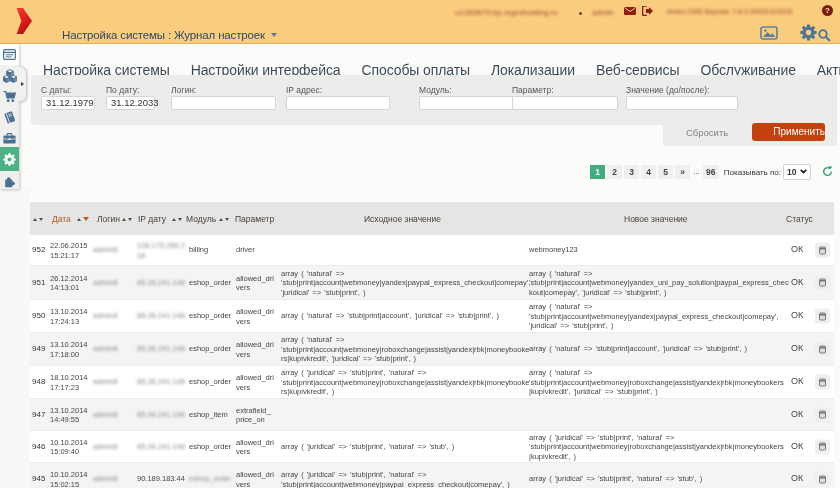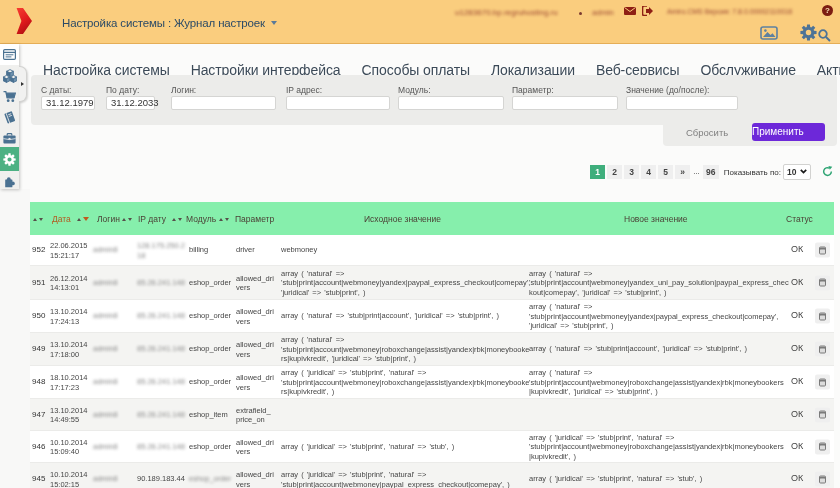--- a/index.html
+++ b/index.html
@@ -1,21 +1,21 @@
 <!DOCTYPE html>
 <html><head><meta charset="utf-8">
 <style>
 *{margin:0;padding:0;box-sizing:border-box}
 html,body{width:840px;height:488px;overflow:hidden;background:#fbfbfa;
 font-family:"Liberation Sans",sans-serif;position:relative}
 .abs{position:absolute}
 
 #topbar{position:absolute;left:0;top:0;width:840px;height:44px;
 background:#facd7e;border-bottom:1px solid #e5ae57}
-#title{position:absolute;left:62px;top:17px;font-size:11.5px;letter-spacing:-0.15px;color:#2b4a66}
+#title{position:absolute;left:62px;top:29px;font-size:11.5px;letter-spacing:-0.15px;color:#2b4a66}
 .caret{display:inline-block;width:0;height:0;border-left:3.5px solid transparent;
 border-right:3.5px solid transparent;border-top:4.5px solid #5a7a99;margin-left:6px;
 vertical-align:2px}
 .blur-red{position:absolute;color:#8e3428;opacity:.9;filter:blur(1.6px);font-size:8px;white-space:nowrap}
 .blur-gray{position:absolute;color:#7e7e7e;opacity:.95;filter:blur(1.6px);font-size:7.5px;line-height:9.5px}
 
 #sidebar{position:absolute;left:0;top:44px;width:19px;height:145px;background:#f0f0ee;
 box-shadow:1px 1px 3px rgba(0,0,0,.22)}
 .sb-item{position:absolute;left:0;width:19px;height:21px;display:flex;
 align-items:center;justify-content:center}
@@ -28,31 +28,31 @@
 #tabs span{margin-right:21px}
 
 #fpanel{position:absolute;left:31px;top:75px;width:806px;height:50px;background:#ececea;
 border-radius:4px 4px 0 4px}
 #fpanel2{position:absolute;left:663px;top:125px;width:174px;height:21px;background:#ececea;
 border-radius:0 0 4px 4px}
 .fld{position:absolute;top:84.5px;font-size:8.5px;color:#555}
 .fld .in{display:block;margin-top:1px;background:#fff;border:1px solid #d5d5d3;
 border-radius:2px;height:14px;font-size:9.5px;color:#333;line-height:12px;padding-left:4px}
 #btn-reset{position:absolute;left:686px;top:127px;font-size:9.5px;color:#808080}
-#btn-apply{position:absolute;left:752px;top:123px;width:73px;height:18px;background:#6d28d9;
-border-radius:3px;color:#fff;font-size:10px;text-align:left;line-height:18px}
+#btn-apply{position:absolute;left:752px;top:123px;width:73px;height:18px;background:#c2410c;
+border-radius:3px;color:#fff;font-size:10px;text-align:right;line-height:18px}
 
 #pager{position:absolute;right:7px;top:164px;height:15px;display:flex;align-items:center;
 font-size:8px;color:#333}
 .pg{display:inline-block;min-width:15px;height:14px;background:#efefef;color:#444;
 text-align:center;line-height:14px;font-weight:bold;font-size:8.5px;margin-right:2px}
 .pg.act{background:#3fae7c;color:#fff}
 
 #tbl{position:absolute;left:30px;top:202px;width:804px}
-#thead{position:relative;height:33px;background:#86efac;font-size:8.5px;color:#4b4236}
+#thead{position:relative;height:33px;background:#e5e5e5;font-size:8.5px;color:#4b4236}
 .th{position:absolute;top:50%;transform:translateY(-50%);white-space:nowrap}
 .row{position:relative;border-bottom:1px solid #ebebe9;font-size:7.5px;color:#464646;background:#fff}
 .row.alt{background:#f4f4f2}
 .cell{position:absolute;top:50%;transform:translateY(-50%);line-height:9.5px}
 .old,.new{word-spacing:1px}
 .num{left:2px;font-size:8px;color:#333}
 .date{left:20px;width:36px}
 .mod{left:159px;width:46px}
 .par{left:206px;width:46px}
 .old{left:251px;width:248px}
@@ -190,21 +190,21 @@
 <div id="tabs">
   <span>Настройка системы</span><span>Настройки интерфейса</span><span>Способы оплаты</span><span>Локализации</span><span>Веб-сервисы</span><span>Обслуживание</span><span>Активные сессии</span>
 </div>
 
 <div id="fpanel"></div>
 <div id="fpanel2"></div>
 <div class="fld" style="left:41px">С даты:<span class="in" style="width:54px">31.12.1979</span></div>
 <div class="fld" style="left:106px">По дату:<span class="in" style="width:49px">31.12.2033</span></div>
 <div class="fld" style="left:171px">Логин:<span class="in" style="width:105px"></span></div>
 <div class="fld" style="left:286px">IP адрес:<span class="in" style="width:104px"></span></div>
-<div class="fld" style="left:398px">Модуль:<span class="in" style="width:106px"></span></div>
+<div class="fld" style="left:419px">Модуль:<span class="in" style="width:106px"></span></div>
 <div class="fld" style="left:512px">Параметр:<span class="in" style="width:106px"></span></div>
 <div class="fld" style="left:626px">Значение (до/после):<span class="in" style="width:112px"></span></div>
 <div id="btn-reset">Сбросить</div>
 <div id="btn-apply">Применить</div>
 
 <div id="pager">
   <span class="pg act">1</span>
     <span class="pg">2</span>
     <span class="pg">3</span>
     <span class="pg">4</span>
@@ -242,21 +242,21 @@
     <span class="th" style="left:756px">Статус</span>
   </div>
 
   <div class="row" style="height:31px">
     <span class="cell num">952</span>
     <span class="cell date">22.06.2015 15:21:17</span>
     <span class="cell blur-gray" style="left:63px;width:27px">admin8</span>
     <span class="cell blur-gray" style="left:107px;width:50px">128.175.250.2<br>18</span>
     <span class="cell mod">billing</span>
     <span class="cell par">driver</span>
-    <span class="cell old">webmoney</span>
+    <span class="cell new">webmoney123</span>
     <span class="cell ok">ОК</span>
     <span class="cell ric">
         <span></span>
       </span>
   </div>
 
   <div class="row alt" style="height:34px">
     <span class="cell num">951</span>
     <span class="cell date">26.12.2014 14:13:01</span>
     <span class="cell blur-gray" style="left:63px;width:27px">admin8</span>

